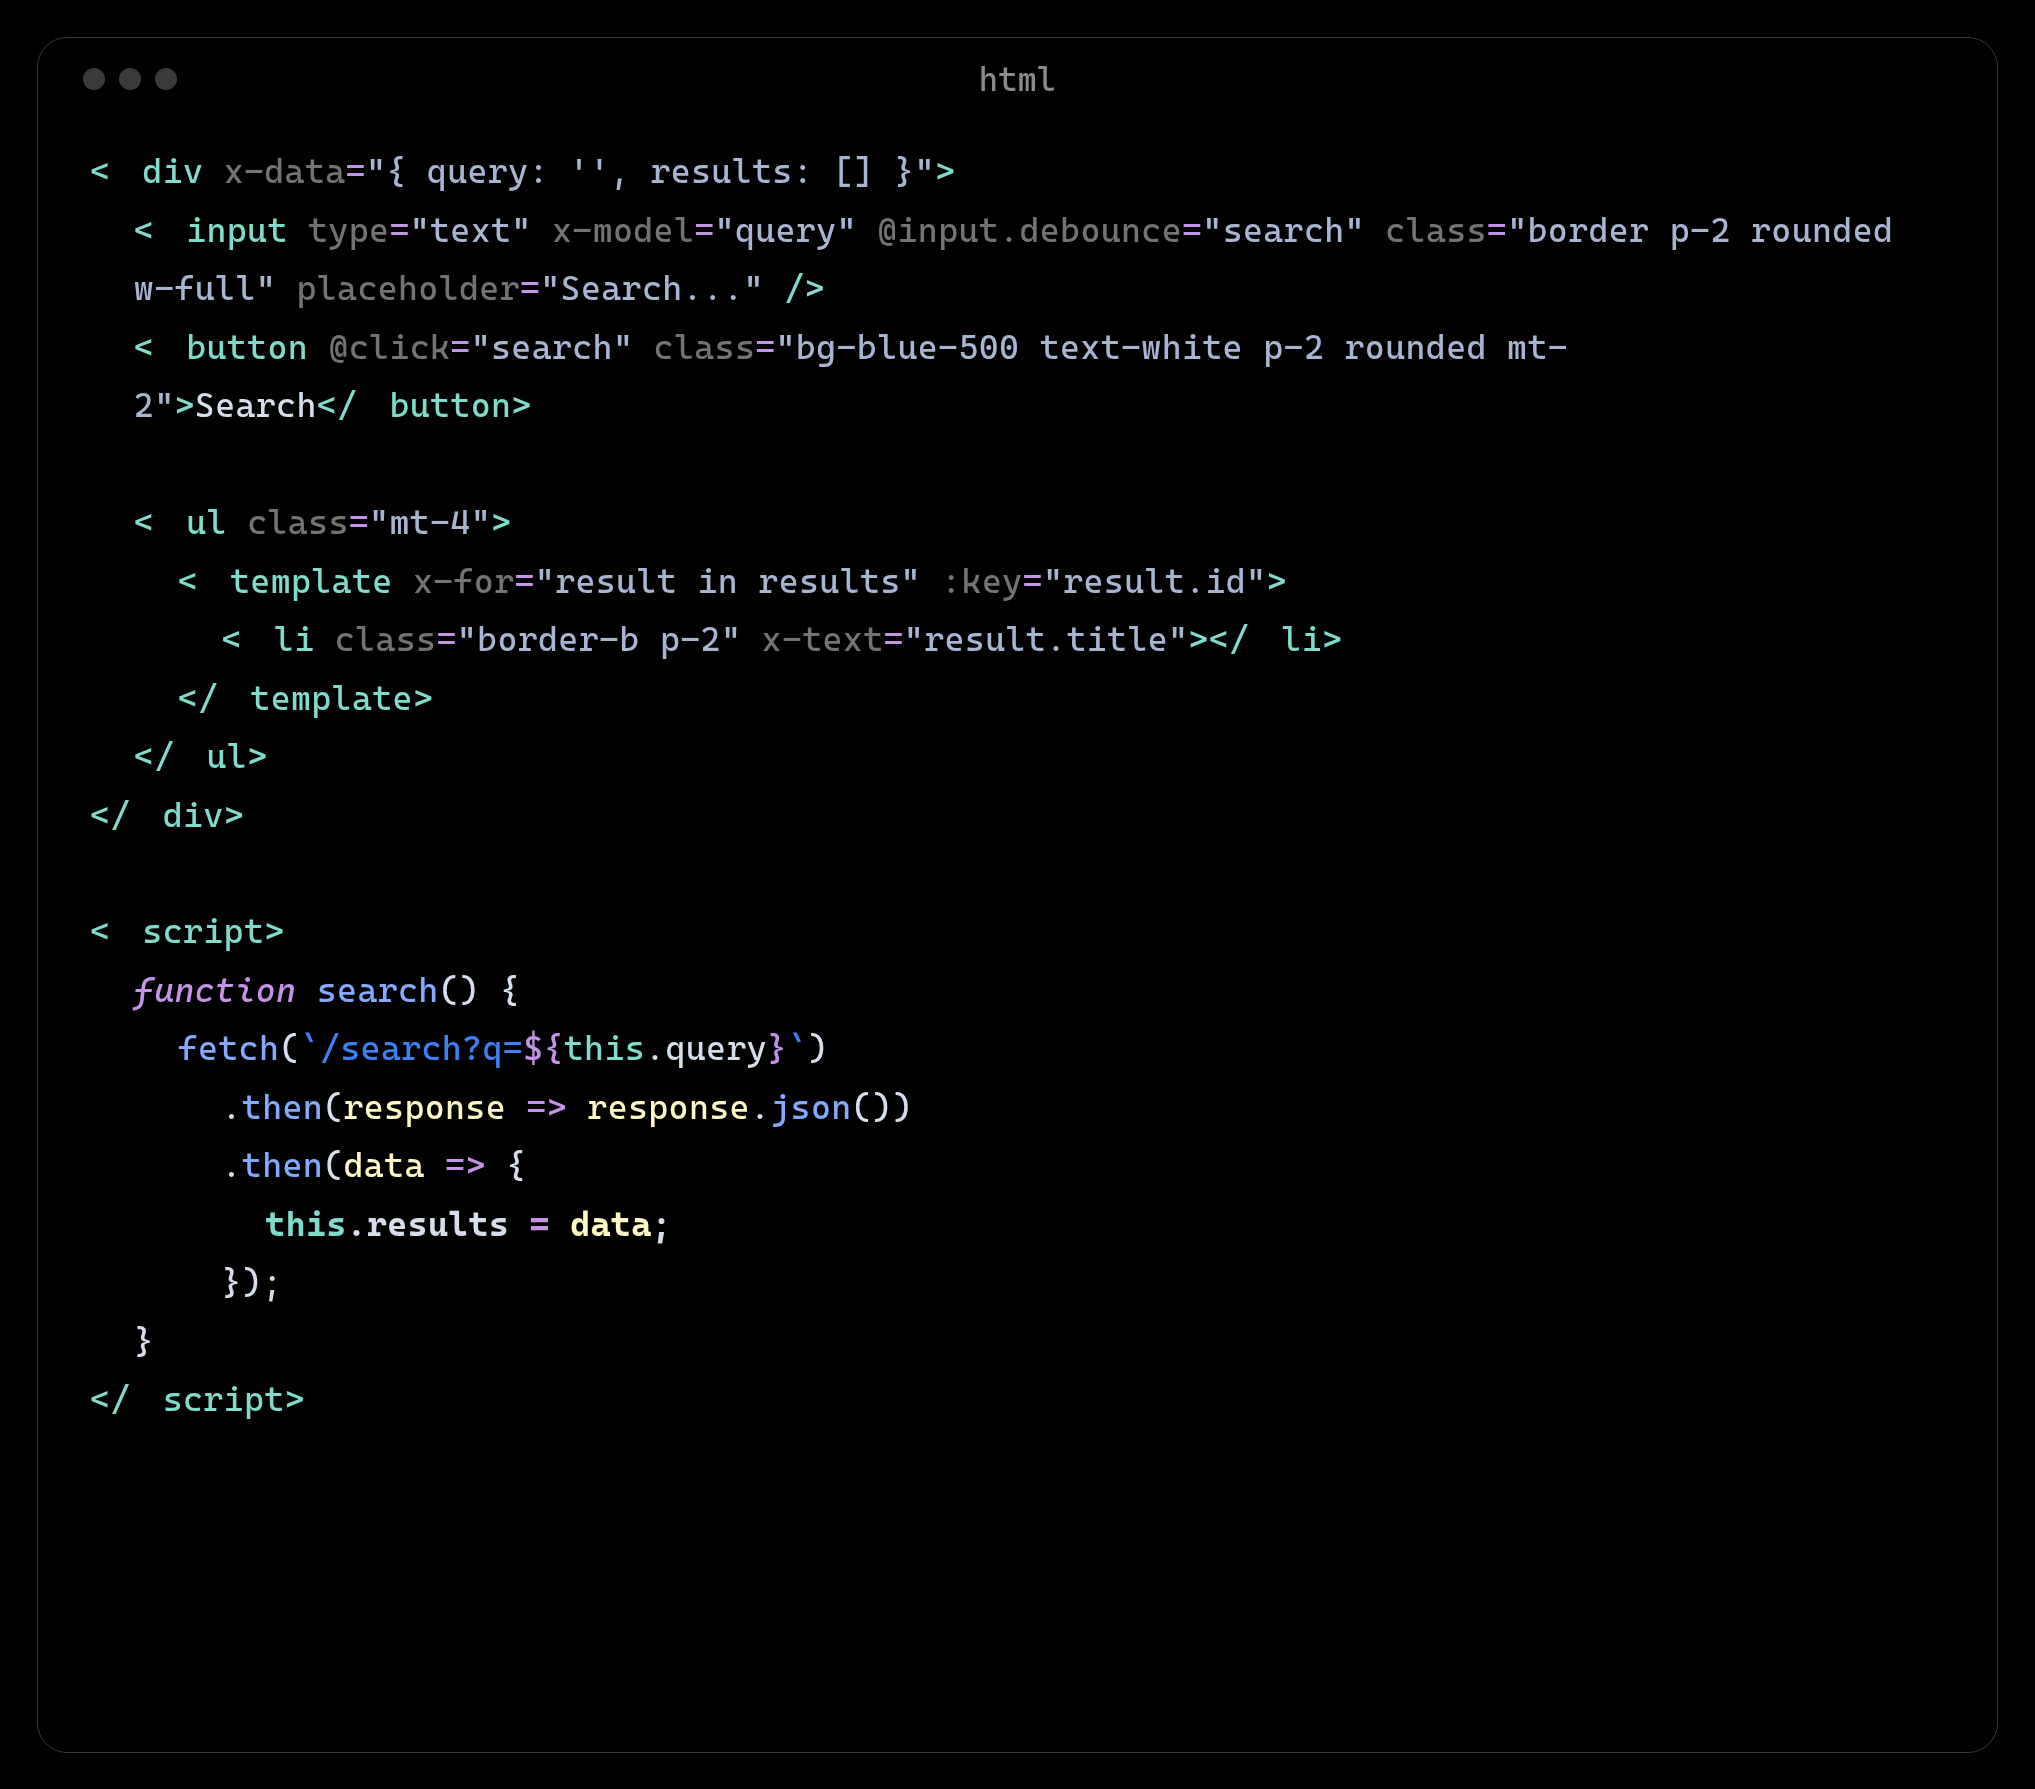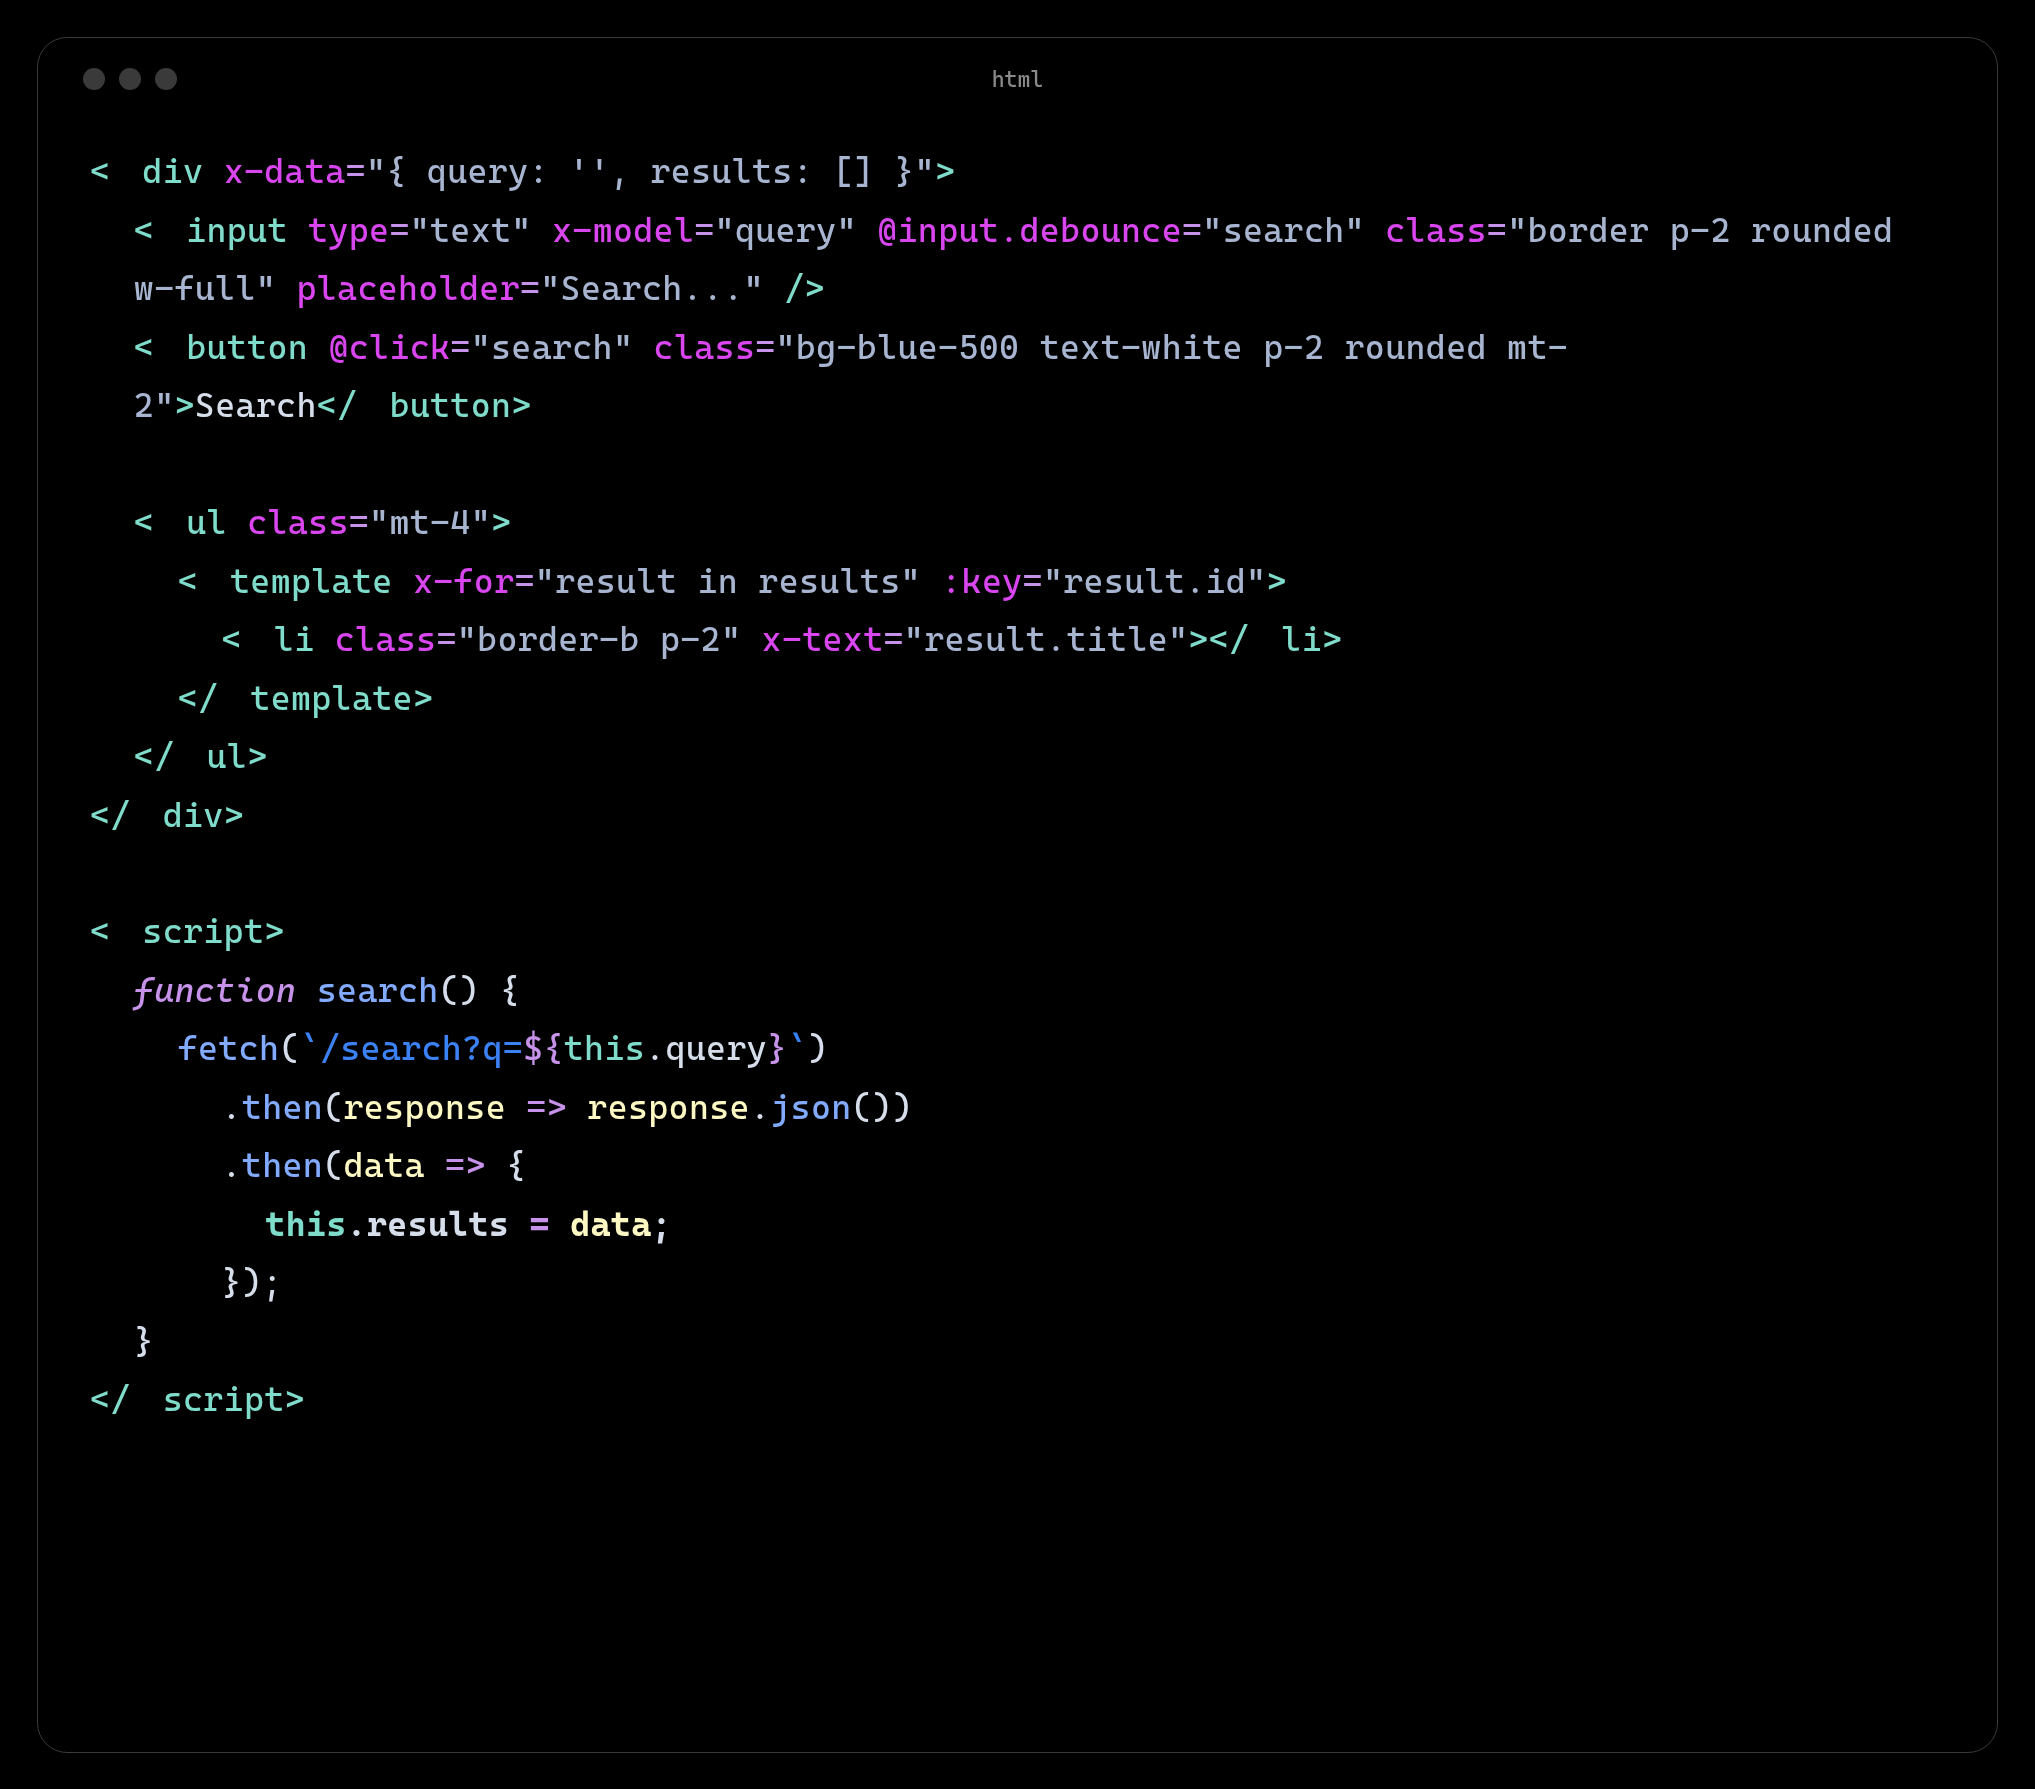--- a/index.html
+++ b/index.html
@@ -37,41 +37,41 @@
     width: 22.4px;
     height: 22.4px;
     border-radius: 50%;
     background: #3a3a3a;
   }
   .title {
     position: absolute;
     left: 50%;
     transform: translateX(-50%);
     color: #8a8a8a;
-    font-size: 22px;
+    font-size: 33px;
     font-weight: 400;
   }
   .code-area {
     flex: 1;
     padding: 37px 52px 52px 52px;
     font-size: 34px;
     line-height: 1.72;
     color: #d6deeb;
     white-space: pre-wrap;
     word-wrap: break-word;
     font-weight: 500;
     letter-spacing: 0.4px;
   }
   .sp1 { padding-left: 2.2ch; }
   .sp2 { padding-left: 4.4ch; }
   .sp3 { padding-left: 6.6ch; }
   .sp4 { padding-left: 8.8ch; font-weight: bold; }
   .tag    { color: #7fdbca; margin-left: 32px; }
   .punct  { color: #7fdbca; }
-  .attr   { color: #d946ef; }
+  .attr   { color: #737373; }
   .str    { color: #a8b5d1; }
   .txt    { color: #d6deeb; }
   .kw     { color: #c792ea; font-style: italic; text-align: center; }
   .fn     { color: #82aaff; }
   .call   { color: #82aaff; margin-top: 11px; }
   .param  { color: #fef9c3; }
   .tpl    { color: #3b82f6; }
   .this   { color: #7fdbca; }
   .eq     { color: #c792ea; }
   .op     { color: #c792ea; }

